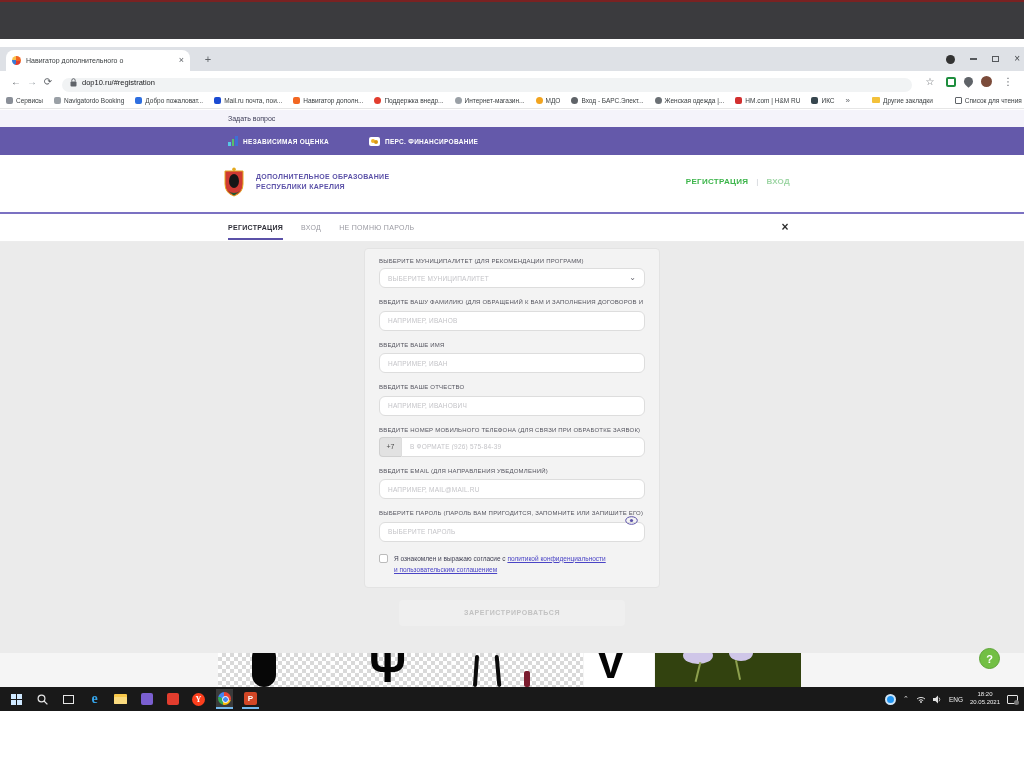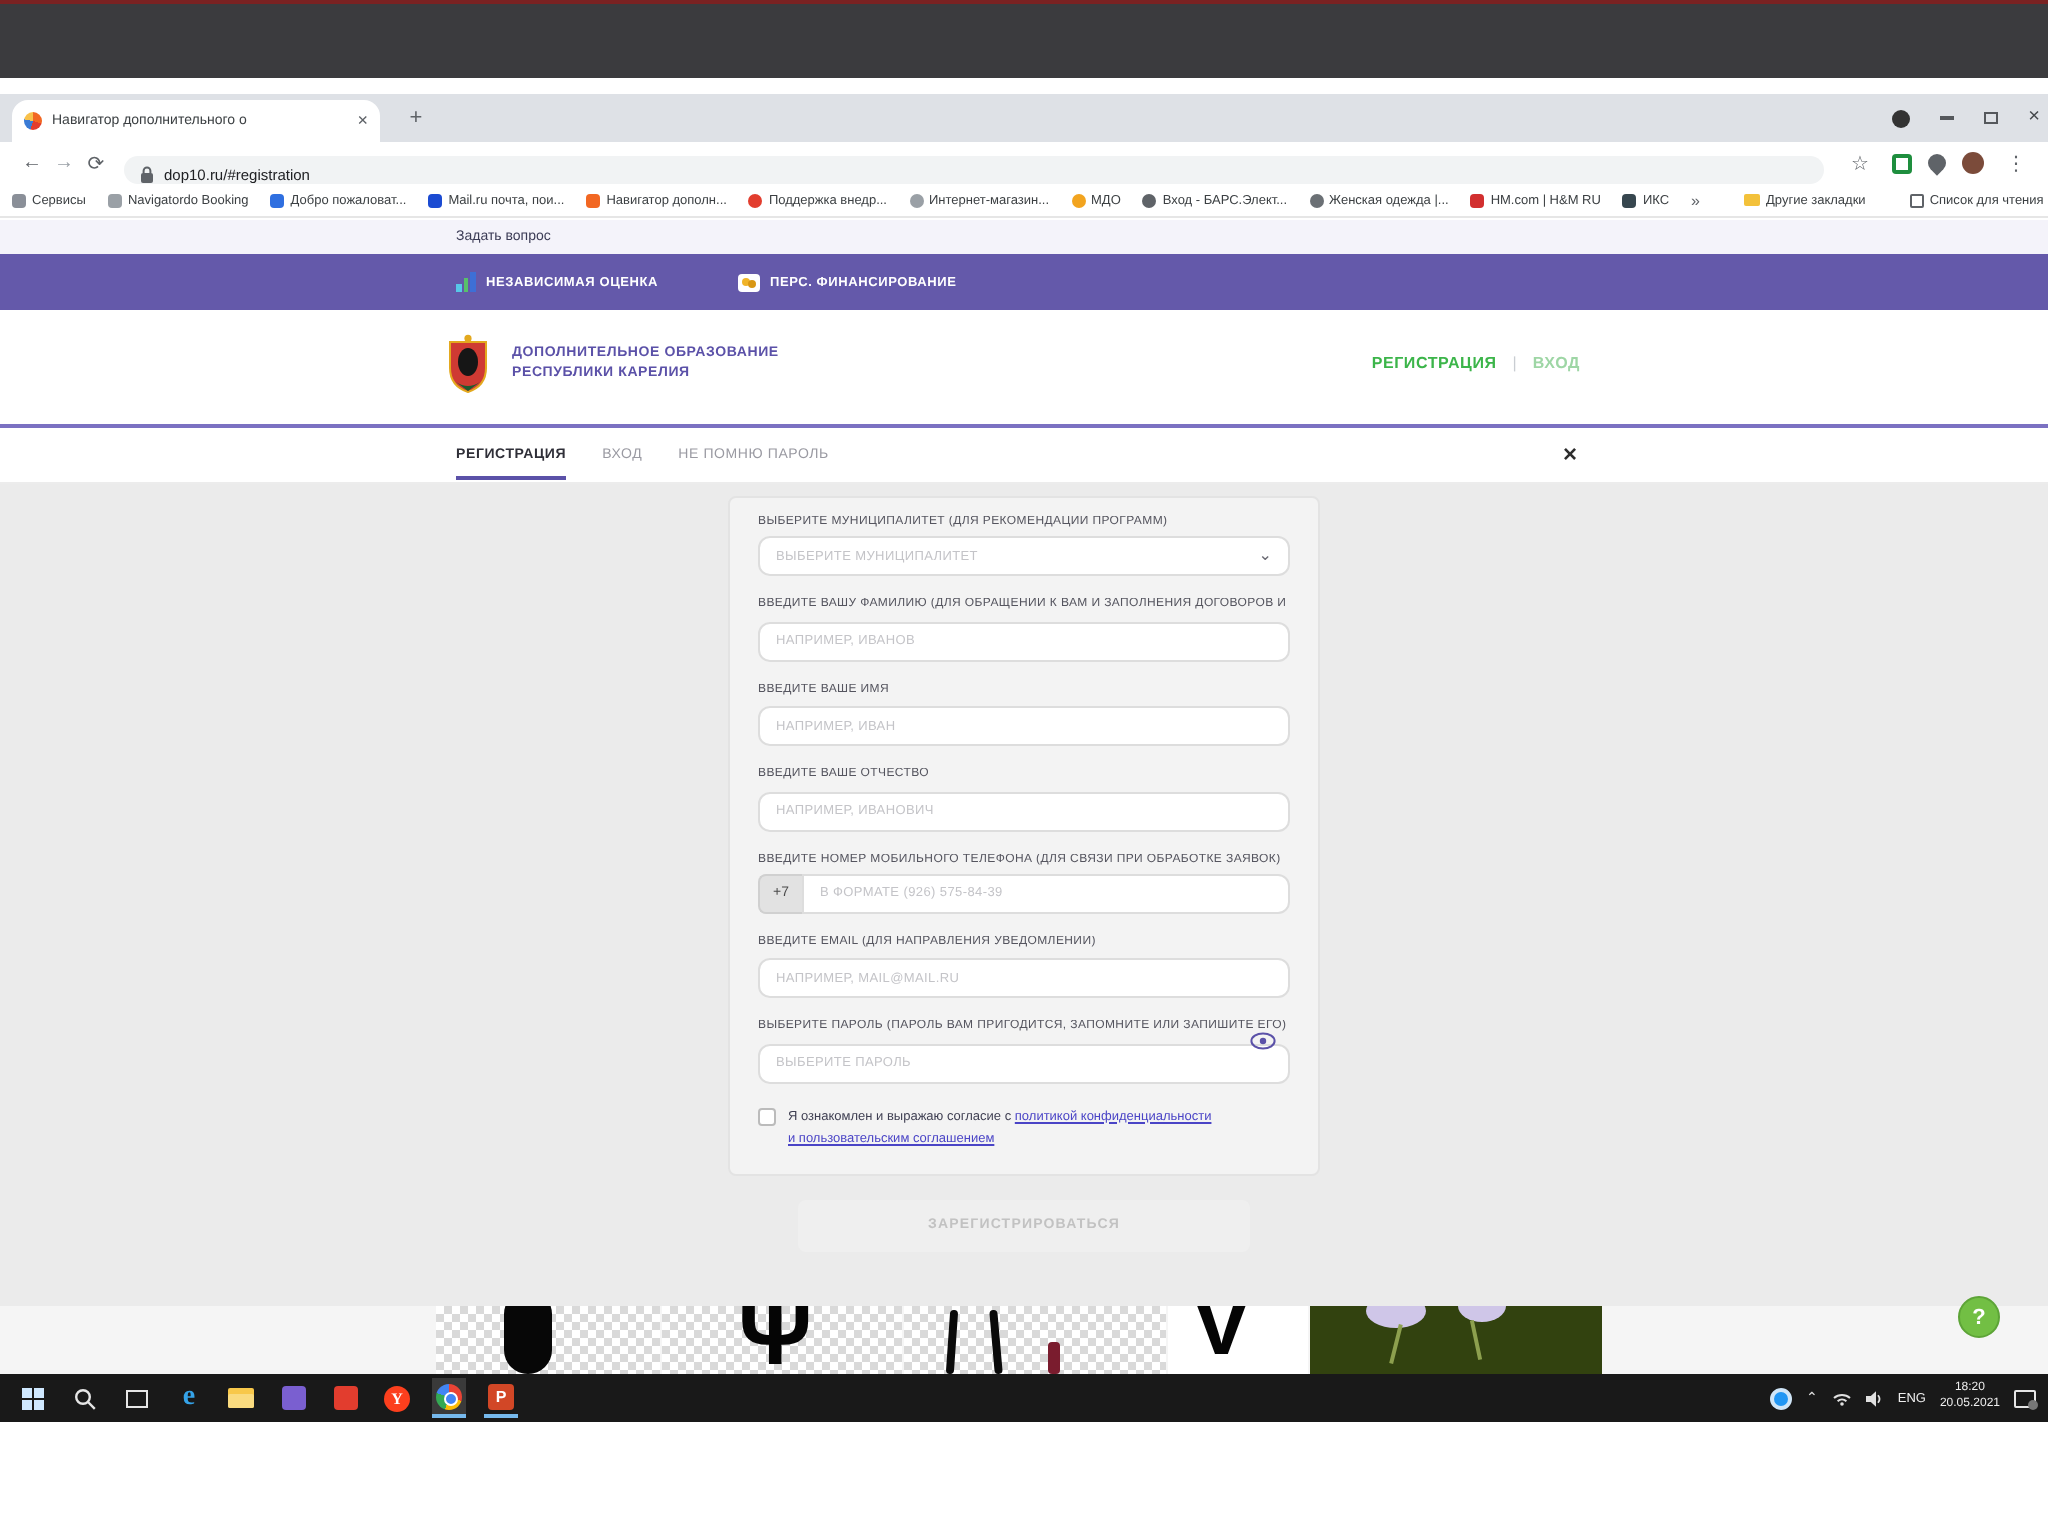--- a/index.html
+++ b/index.html
@@ -26,21 +26,21 @@
   .wc-min { width:7px; height:1.5px; background:#55585c; }
   .wc-max { width:7px; height:6px; border:1.2px solid #55585c; }
   .wc-x { font-size:10px; color:#44474b; line-height:1; }
 
   
   .toolbar { position:absolute; left:0; top:71px; width:1024px; height:21px; background:#fff;
              display:flex; align-items:center; padding:0 8px; }
   .navbtn { font-size:10px; color:#5f6368; width:16px; text-align:center; }
   .navbtn.fwd { color:#9aa0a6; }
   .omnibox { flex:1; height:14px; margin:6px 10px 0 6px; background:#f1f3f4; border-radius:7px;
-             display:flex; align-items:flex-end; padding:0 8px; gap:5px; }
+             display:flex; align-items:flex-start; padding:0 8px; gap:5px; }
   .url { font-size:7.5px; color:#202124; }
   .tb-right { display:flex; align-items:center; gap:8px; }
   .ext-green { width:10px; height:10px; border-radius:2px; background:#1e8e3e; position:relative; }
   .ext-green::after { content:""; position:absolute; left:2px; top:2px; width:6px; height:6px; background:#fff; }
   .ext-pin { width:9px; height:9px; border-radius:50% 50% 50% 0; background:#5f6368; transform:rotate(-45deg); }
   .avatar { width:11px; height:11px; border-radius:50%; background:#7b4b3a; }
 
   
   .bookmarks { position:absolute; left:0; top:92px; width:1024px; height:17px; background:#fff;
                border-bottom:1px solid #e6e6e6; display:flex; align-items:center; padding:0 6px; gap:11px;

